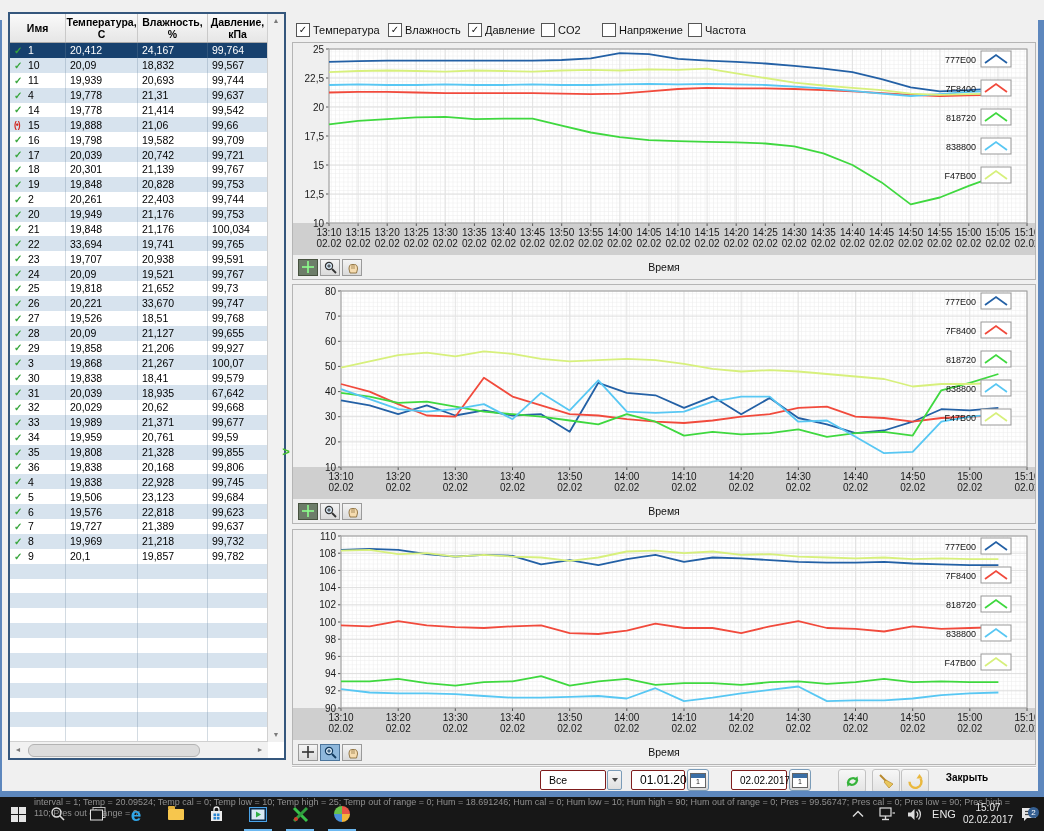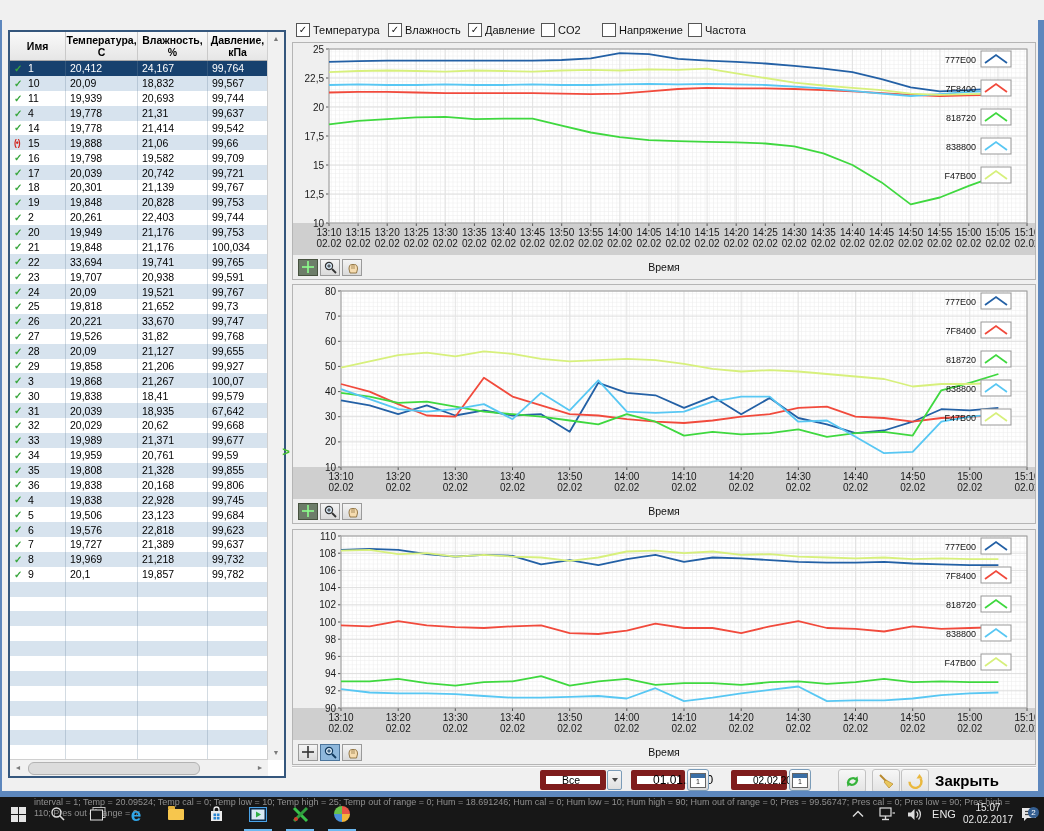--- a/index.html
+++ b/index.html
@@ -12,21 +12,21 @@
   .app-icon{width:14px;height:14px;margin:0 5px 0 6px;display:inline-block}
   .title{font-size:11px;color:#1a1a1a}
   .tb-btns{position:absolute;right:0;top:0;height:20px;display:flex}
   .tb-btn{width:32px;height:20px;display:flex;align-items:center;justify-content:center;cursor:default}
   
   .win-edge{position:absolute;background:#5d87bd}
   .we-l{left:0;top:20px;width:2px;height:771px}
   .we-r{left:1038px;top:20px;width:6px;height:771px}
   .we-b{left:0;top:791px;width:1044px;height:6px}
   
-  .tablepanel{position:absolute;left:8px;top:30px;width:278px;height:748px;
+  .tablepanel{position:absolute;left:8px;top:12px;width:278px;height:748px;
               background:#fff;border:2px solid #35577d;box-sizing:border-box}
   .thead{position:absolute;left:0;top:0;right:16px;height:28px;display:flex;
          background:linear-gradient(#fafafa,#e6e6e6);border-bottom:1px solid #a9a9a9}
   .hcell{font-size:10.5px;font-weight:bold;text-align:center;display:flex;flex-direction:column;
          justify-content:center;border-right:1px solid #c9c9c9;line-height:12px;color:#000}
   .hc0{width:56px}.hc1{width:72px}.hc2{width:70px}.hc3{width:60px}
   .tbody{position:absolute;left:0;top:29px;right:16px;bottom:16px;display:flex;flex-direction:column}
   .trow{flex:1;display:flex;align-items:center;background:#fff}
   .trow.alt{background:#d7e3ee}
   .trow.sel{background:#17416e;color:#fff}
@@ -56,34 +56,34 @@
   .chart-tools{display:flex;gap:2px;margin-left:5px}
   .tool{width:20px;height:17px;border:1px solid #9a9a9a;background:linear-gradient(#f4f4f4,#dadada);
         display:flex;align-items:center;justify-content:center;padding:0;cursor:pointer}
   .tool.pressed.t0{background:#6d7d69;border-color:#47523f}
   .tool.pressed.t1{background:#8fb8dc;border-color:#4d769c}
   .chart-xlabel{position:absolute;left:0;right:0;text-align:center;font-size:10.5px;color:#111;pointer-events:none}
   
   .footsep{position:absolute;left:292px;top:766px;width:744px;height:0;
            border-top:1px solid #c3c3c3;border-bottom:1px solid #fdfdfd}
   .fctl{position:absolute;box-sizing:border-box;font-size:10.5px}
-  .tinput{border:6px solid #7f1d1d;border-radius:2px;background:#fff;height:20px;
-          display:flex;align-items:center;padding-left:16px;color:#000}
+  .tinput{border:1px solid #7f1d1d;border-radius:2px;background:#fff;height:20px;
+          display:flex;align-items:center;padding-left:8px;color:#000}
   .combo-btn{border:1px solid #7b9cb8;border-radius:2px;background:linear-gradient(#f6f6f6,#dfdfdf);
              height:20px;width:15px;display:flex;align-items:center;justify-content:center}
   .tri{width:0;height:0;border-left:3.5px solid transparent;border-right:3.5px solid transparent;
        border-top:4.5px solid #444}
   .calbtn{border:1px solid #7b9cb8;border-radius:3px;background:linear-gradient(#fdfdfd,#d8d8d8);
           height:22px;width:22px;display:flex;align-items:center;justify-content:center;cursor:pointer}
   .calico{width:14px;height:13px;border:1px solid #666;background:#fff;position:relative;
           font-size:7px;text-align:center;line-height:16px;color:#222}
   .calico::before{content:"";position:absolute;left:0;top:0;right:0;height:4px;background:#3a6ea5}
   .iconbtn{border:1px solid #c2c2c2;border-radius:3px;background:linear-gradient(#f7f7f7,#e3e3e3);
            height:24px;width:28px;display:flex;align-items:center;justify-content:center;cursor:pointer}
-  .close-action{font-size:15px;font-weight:bold;color:#000;cursor:pointer;text-align:center}
+  .close-action{font-size:10px;font-weight:bold;color:#000;cursor:pointer;text-align:center}
   
   .taskbar{position:absolute;left:0;top:797px;width:1044px;height:34px;background:#171717;overflow:hidden}
   .dbg{position:absolute;left:34px;top:0;width:980px;font-size:9px;line-height:11px;color:#8f8f8f;
        word-break:break-all;z-index:0}
   .tbi{position:absolute;top:0;width:36px;height:34px;display:flex;align-items:center;
        justify-content:center;z-index:1;cursor:pointer}
   .tbi .ul{position:absolute;bottom:0;left:4px;right:4px;height:2px;background:#6cb8f0}
   .folder{width:16px;height:11px;background:#f7c64d;border-radius:1px;position:relative}
   .folder::before{content:"";position:absolute;left:0;top:-3px;width:7px;height:3px;background:#e3b23c;border-radius:1px 1px 0 0}
   .edge-e{font-size:19px;font-weight:bold;color:#30a6e8;line-height:19px}
@@ -283,21 +283,21 @@
           <span class="c c1">20,221</span>
           <span class="c c2">33,670</span>
           <span class="c c3">99,747</span>
         </div>
         <div class="trow ">
           <span class="c c0">
             <span class="ric ok">✓</span>
             <span>27</span>
           </span>
           <span class="c c1">19,526</span>
-          <span class="c c2">31,82</span>
+          <span class="c c2">18,51</span>
           <span class="c c3">99,768</span>
         </div>
         <div class="trow alt">
           <span class="c c0">
             <span class="ric ok">✓</span>
             <span>28</span>
           </span>
           <span class="c c1">20,09</span>
           <span class="c c2">21,127</span>
           <span class="c c3">99,655</span>

